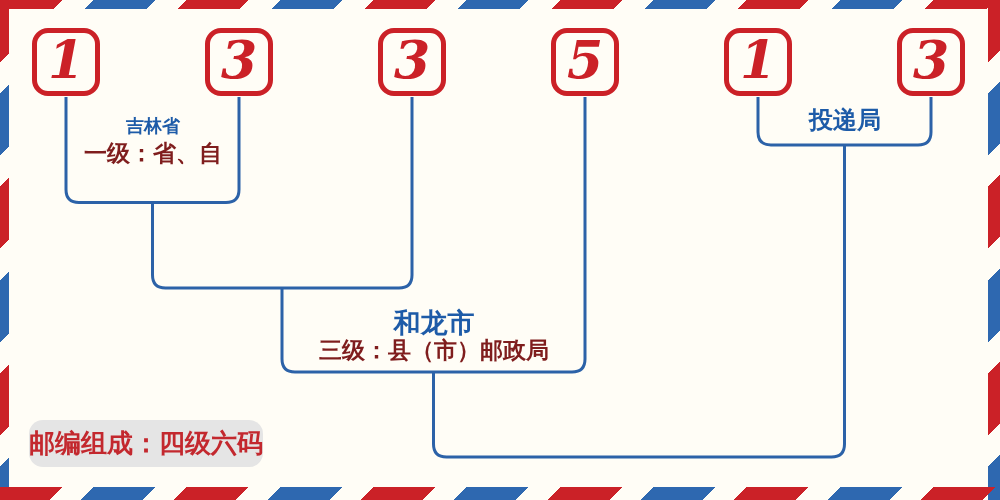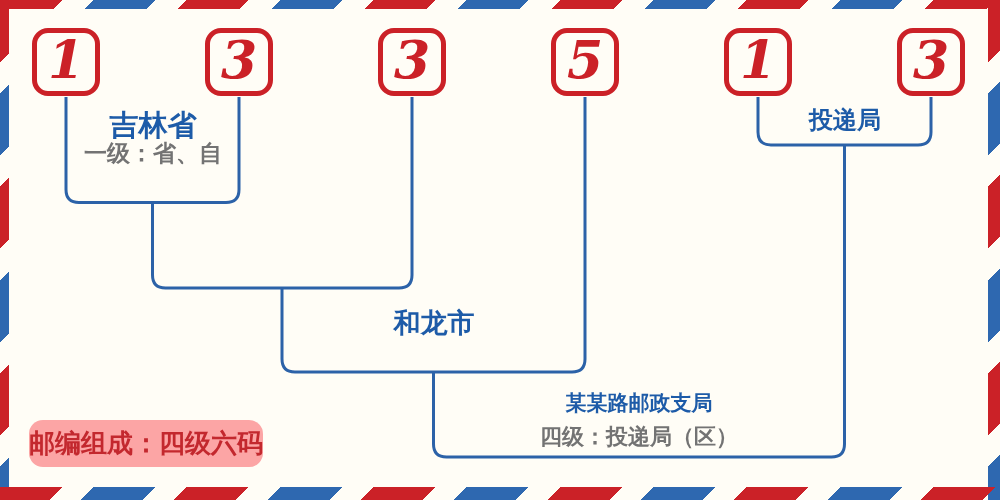--- a/index.html
+++ b/index.html
@@ -32,34 +32,34 @@
     font-family:"DejaVu Serif","Liberation Serif",serif;
     font-style:italic;font-weight:bold;font-size:52px;line-height:1;
     color:#cb2127;transform:translateY(-2px);
   }
   #dbox1{left:32px;} #dbox2{left:205px;} #dbox3{left:378px;}
   #dbox4{left:551px;} #dbox5{left:724px;} #dbox6{left:897px;}
   
   .lvl{position:absolute;transform:translateX(-50%);text-align:center;
        white-space:nowrap;font-weight:bold;}
   .lvl .t{color:#1d5ba8;}
-  .lvl .d{color:#737373;}
-  #lvl1{left:153px;top:110px;} #lvl1 .t{font-size:29px;line-height:31px;}
+  .lvl .d{color:#7f1d1d;}
+  #lvl1{left:153px;top:110px;} #lvl1 .t{font-size:18px;line-height:31px;}
   #lvl1 .d{font-size:23px;line-height:25px;}
   #lvl2{left:282px;top:227px;} #lvl2 .t{font-size:23px;line-height:27px;}
   #lvl2 .d{font-size:24px;line-height:26px;}
   #lvl3{left:434px;top:308px;} #lvl3 .t{font-size:27px;line-height:30px;}
   #lvl3 .d{font-size:23px;line-height:25px;}
   #lvl4{left:639px;top:391px;} #lvl4 .t{font-size:21px;line-height:24px;}
   #lvl4 .d{font-size:22px;line-height:25px;margin-top:9px;}
   #lvl5{left:845px;top:107px;} #lvl5 .t{font-size:24px;line-height:27px;}
   
   .badge{
     position:absolute;left:29px;top:420px;width:234px;height:47px;
-    background:#fca5a5;border-radius:14px;
+    background:#e5e5e5;border-radius:14px;
     display:flex;align-items:center;justify-content:center;
     font-size:26px;font-weight:bold;color:#c3282e;white-space:nowrap;
   }
 </style>
 </head>
 <body>
 
 <div class="canvas">
 
   <div class="stripe stripe-left"></div>
@@ -97,26 +97,23 @@
   <div class="lvl" id="lvl1">
     <div class="t">吉林省</div>
     <div class="d">一级：省、自</div>
   </div>
 
   <div class="lvl" id="lvl2">
   </div>
 
   <div class="lvl" id="lvl3">
     <div class="t">和龙市</div>
+    <div class="d">三级：县（市）邮政局</div>
   </div>
 
-  <div class="lvl" id="lvl4">
-    <div class="t">某某路邮政支局</div>
-    <div class="d">四级：投递局（区）</div>
-  </div>
 
   <div class="lvl" id="lvl5">
     <div class="t">投递局</div>
   </div>
 
   <div class="badge">
     <span>邮编组成：四级六码</span>
   </div>
 
 </div>

